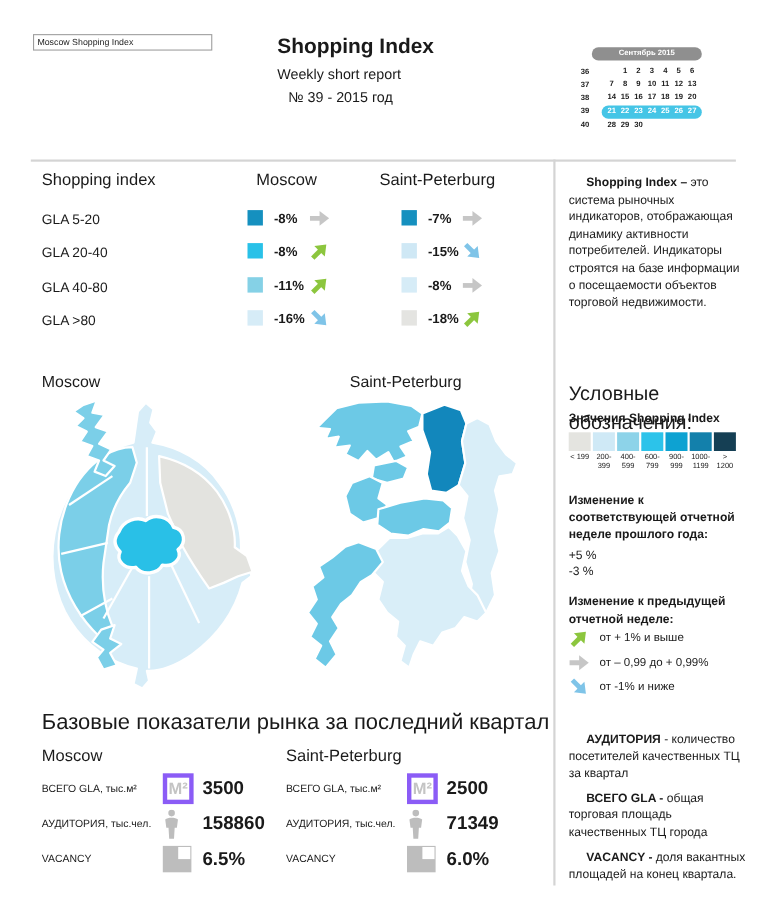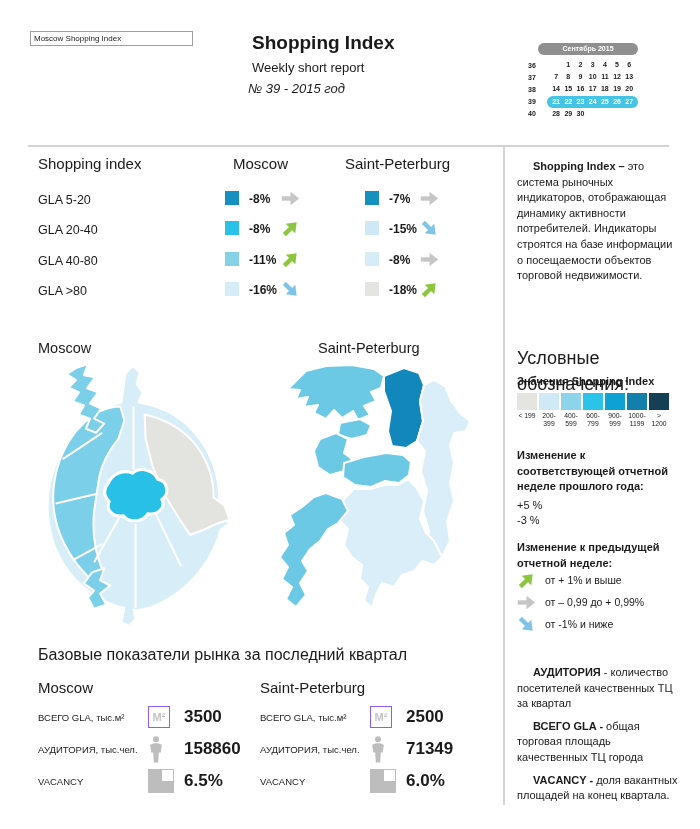--- a/index.html
+++ b/index.html
@@ -4,21 +4,21 @@
 <style>
   html,body{margin:0;padding:0;background:#fff;}
   body{font-family:"Liberation Sans",sans-serif;color:#1a1a1a;}
   #page{position:relative;width:700px;height:829px;background:#fff;overflow:hidden;}
   .b{font-weight:bold;margin-left:16px;}
 
   
   .watermark-box{position:absolute;left:30px;top:31px;width:158px;height:13px;border:1px solid #9e9e9e;font-size:8px;line-height:13px;padding-left:3px;white-space:nowrap;overflow:hidden;}
   .title{position:absolute;left:252px;top:32px;font-size:19px;font-weight:bold;}
   .subtitle{position:absolute;left:252px;top:60px;font-size:13px;}
-  .issue{position:absolute;left:248px;top:81px;font-size:13px;font-style:italic;}
+  .issue{position:absolute;left:262px;top:81px;font-size:13px;}
 
   
   #calendar{position:absolute;left:528px;top:43px;}
   .cal-pill{margin-left:10px;width:100px;height:12px;background:#8f8f8f;border-radius:6px;color:#fff;font-size:7px;font-weight:bold;text-align:center;line-height:12px;}
   .cal-row{display:flex;align-items:center;height:12.2px;}
   .cal-row:first-of-type{margin-top:4px;}
   .cal-week-num{width:15px;font-size:7px;font-weight:bold;}
   .cal-days{display:flex;margin-left:4px;padding:0 3px;border-radius:7px;}
   .cal-days.hl{background:#45c5e6;color:#fff;}
   .cal-day{width:12.2px;text-align:center;font-size:7px;font-weight:bold;line-height:12.2px;}
@@ -40,29 +40,29 @@
   .arr{position:absolute;top:3px;width:20px;height:20px;} .m-arr{left:281px;} .s-arr{left:420px;}
   .arr svg{display:block;}
 
   
   .map-label{position:absolute;top:340px;font-size:14.5px;}
   #map-label-moscow{left:38px;} #map-label-spb{left:318px;}
   #moscow-map{position:absolute;left:30px;top:362px;}
   #spb-map{position:absolute;left:276px;top:362px;}
 
   
-  .q-title{position:absolute;left:38px;top:646px;font-size:16px;}
+  .q-title{position:absolute;left:38px;top:646px;font-size:20px;}
   .q-col{position:absolute;top:679px;width:218px;}
   #q-col-0{left:38px;} #q-col-1{left:260px;}
   .q-city{font-size:15px;height:22px;}
   .q-row{display:flex;align-items:center;height:32px;}
   .q-label{width:110px;font-size:9.5px;}
   .q-icon{width:36px;display:flex;align-items:center;}
   .q-value{font-size:17px;font-weight:bold;}
-  .ic-m2{width:20px;height:20px;border:1px solid #8b5cf6;color:#c4c4c4;font-size:11px;font-weight:bold;display:inline-flex;align-items:center;justify-content:center;}
+  .ic-m2{width:20px;height:20px;border:4px solid #8b5cf6;color:#c4c4c4;font-size:15px;font-weight:bold;display:inline-flex;align-items:center;justify-content:center;}
   .ic-vac{position:relative;width:26px;height:24px;background:#bdbdbd;display:inline-block;}
   .ic-vac .notch{position:absolute;top:1px;right:1px;width:11px;height:11px;background:#fff;}
 
   
   .sb{position:absolute;left:517px;width:162px;font-size:11px;line-height:1.42;}
   #sb-about{top:159px;}
   #sb-legend-title{top:346px;font-size:18px;}
   #sb-scale-title{top:374px;font-weight:bold;}
   #scale-row{position:absolute;left:517px;top:393px;display:flex;gap:2px;}
   .sc-item{width:20px;text-align:center;}

